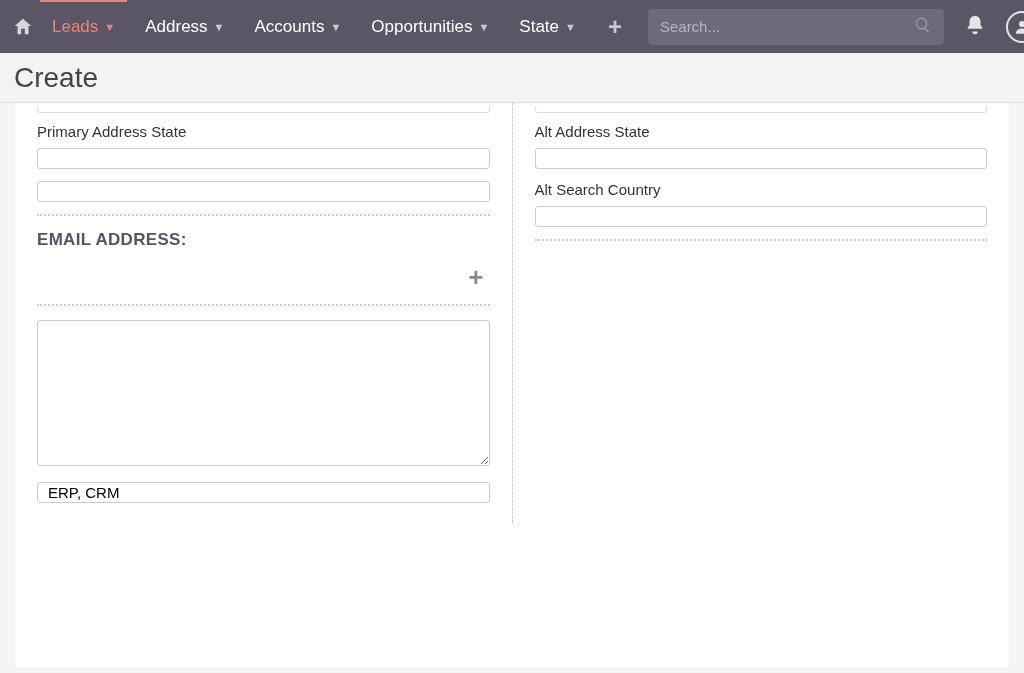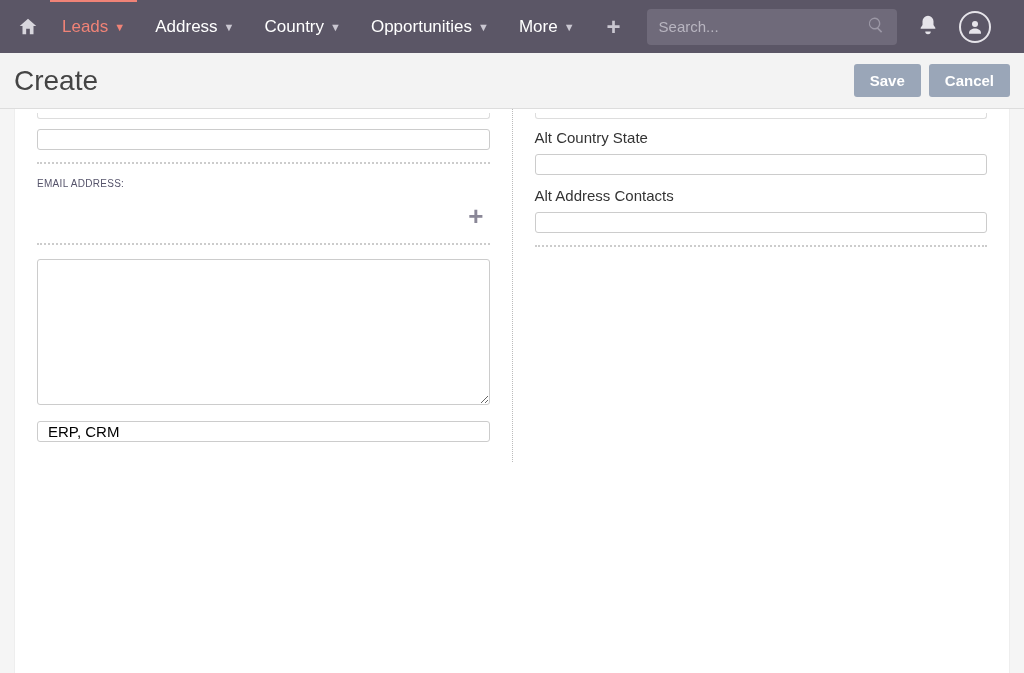--- a/index.html
+++ b/index.html
@@ -20,36 +20,36 @@
   padding: 0 12px; height: 53px; color: #fff; font-size: 17px; cursor: pointer;
 }
 .nav-item.active { color: #f08377; border-top: 3px solid #f08377; padding-top: 0; margin-top: -3px; }
 .nav-item.active .caret { color: #f08377; }
 .caret { font-size: 11px; color: #cac7d1; }
 .nav-plus { color: #cac7d1; font-size: 24px; font-weight: bold; padding: 0 14px; cursor: pointer; }
 .search-wrap {
   flex: 0 0 auto; margin-left: 6px;
   background: #6f6a7a; border-radius: 4px;
   display: flex; align-items: center;
-  width: 250px; height: 36px; padding: 0 12px;
+  width: 296px; height: 36px; padding: 0 12px;
 }
 .search-input {
   background: transparent; border: none; outline: none;
   color: #fff; font-size: 15px; flex: 1;
 }
 .search-input::placeholder { color: #b8b5c0; }
 .search-icon { color: #9b97a5; }
 .bell-icon, .avatar-icon { color: #e6e4ea; margin-left: 14px; cursor: pointer; }
 .avatar-circle { width: 32px; height: 32px; border: 2px solid #e6e4ea; border-radius: 50%; display:flex; align-items:center; justify-content:center; }
 
 
 .titlebar {
   background: #f3f3f3;
   border-bottom: 1px solid #ddd;
-  height: 56px;
+  height: 50px;
   display: flex; align-items: center; justify-content: space-between;
   padding: 0 14px;
 }
 .titlebar h1 { font-size: 28px; font-weight: 400; color: #444; }
 .btns { display: flex; gap: 8px; }
 .btn {
   background: #9aa6b8; color: #fff; border: none; border-radius: 3px;
   padding: 8px 16px; font-size: 15px; font-weight: 600; cursor: pointer;
 }
 
@@ -76,21 +76,21 @@
 }
 .cut-input {
   height: 6px; border: 1px solid #ddd; border-top: none; border-radius: 0 0 3px 3px; margin-bottom: 10px;
 }
 
 .dot-divider {
   border-top: 2px dotted #ccc;
   margin: 10px 0 14px 0;
 }
 .section-head {
-  font-size: 10px; font-weight: 400; color: #55536a; letter-spacing: .3px;
+  font-size: 17px; font-weight: 700; color: #55536a; letter-spacing: .3px;
   margin-bottom: 10px;
 }
 .plus-row { display: flex; justify-content: flex-end; padding: 4px 6px 4px 0; }
 .plus-btn { color: #8a8797; font-size: 26px; font-weight: 700; cursor: pointer; line-height: 1; }
 textarea { resize: vertical; height: 146px; font-family: inherit; }
 </style>
 </head>
 <body>
 
 <div class="topnav">
@@ -102,29 +102,29 @@
 
   <div class="nav-item active">
     <span>Leads</span>
     <span class="caret">▼</span>
   </div>
   <div class="nav-item">
     <span>Address</span>
     <span class="caret">▼</span>
   </div>
   <div class="nav-item">
-    <span>Country</span>
+    <span>Accounts</span>
     <span class="caret">▼</span>
   </div>
   <div class="nav-item">
     <span>Opportunities</span>
     <span class="caret">▼</span>
   </div>
   <div class="nav-item">
-    <span>More</span>
+    <span>State</span>
     <span class="caret">▼</span>
   </div>
 
   <div class="nav-plus">+</div>
 
   <div class="search-wrap">
     <input class="search-input" type="text" placeholder="Search..." style="">
     <span class="search-icon">
       <svg width="18" height="18" viewBox="0 0 24 24" fill="currentColor">
           <path d="M10 2a8 8 0 015.293 13.707l5 5-1.586 1.586-5-5A8 8 0 1110 2zm0 2a6 6 0 100 12 6 6 0 000-12z"></path>
@@ -142,32 +142,32 @@
       <svg width="18" height="18" viewBox="0 0 24 24" fill="currentColor">
           <circle cx="12" cy="8" r="4"></circle>
           <path d="M4 20c0-4 4-6 8-6s8 2 8 6v1H4z"></path>
         </svg>
     </span>
   </span>
 </div>
 
 <div class="titlebar">
   <h1>Create</h1>
-  <div class="btns">
-    <button class="btn">Save</button>
-    <button class="btn">Cancel</button>
-  </div>
 </div>
 
 <div class="form-shell">
   <div class="form-cols">
 
     <div class="col left">
       <div class="cut-input"></div>
 
+      <div class="field">
+        <label>Primary Address State</label>
+        <input type="text" value="" style="">
+      </div>
       <div class="field">
         <input type="text" value="" style="">
       </div>
 
       <div class="dot-divider"></div>
       <div class="section-head">EMAIL ADDRESS:</div>
       <div class="plus-row">
         <span class="plus-btn">+</span>
       </div>
 
@@ -178,23 +178,23 @@
 
       <div class="field">
         <input type="text" value="ERP, CRM" style="">
       </div>
     </div>
 
     <div class="col">
       <div class="cut-input"></div>
 
       <div class="field">
-        <label>Alt Country State</label>
-        <input type="text" value="" style="">
-      </div>
-      <div class="field">
-        <label>Alt Address Contacts</label>
+        <label>Alt Address State</label>
+        <input type="text" value="" style="">
+      </div>
+      <div class="field">
+        <label>Alt Search Country</label>
         <input type="text" value="" style="">
       </div>
       <div class="dot-divider"></div>
     </div>
   </div>
 </div>
 
 </body></html>

